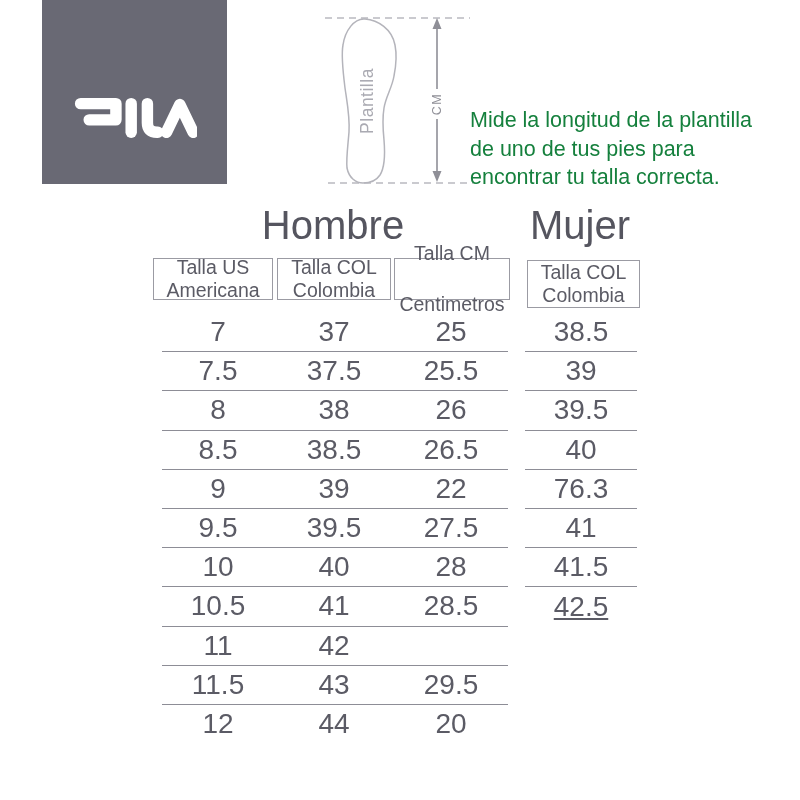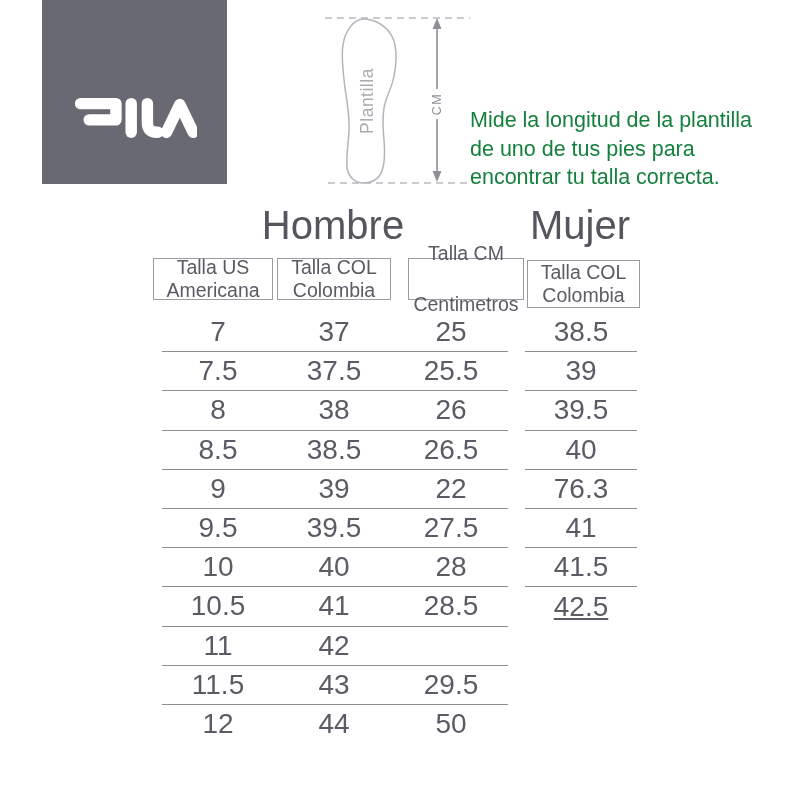--- a/index.html
+++ b/index.html
@@ -25,21 +25,21 @@
   .title-men { left:163px; width:340px; }
   .title-women { left:480px; width:200px; }
 
   
   .hdr { position:absolute; top:258px; height:42px; box-sizing:border-box;
     border:1px solid #9b9ba3; background:#ffffff;
     display:flex; flex-direction:column; justify-content:center; text-align:center;
     font-size:19.5px; line-height:23px; color:#5b5b65; }
   .hdr-us  { left:153px; width:120px; }
   .hdr-col { left:277px; width:114px; }
-  .hdr-cm  { left:408px; width:116px;gap:28px; }
+  .hdr-cm  { left:394px; width:116px;gap:28px; }
   .hdr-wcol{ left:527px; width:113px; top:260px; height:48px; }
 
   
   .men-rows { position:absolute; left:162px; top:313px; width:346px; }
   .men-row { display:flex; height:39.2px; box-sizing:border-box; align-items:center;
     border-bottom:1px solid #8d8d96; }
   .men-rows .men-row:last-child { border-bottom:none; }
   .cell { text-align:center; font-size:28px; color:#5b5b65; }
   .cell-us { width:112px; } .cell-col { width:120px; } .cell-cm { width:114px; }
 
@@ -166,21 +166,21 @@
 
       <div class="men-row">
         <div class="cell cell-us">11.5</div>
         <div class="cell cell-col">43</div>
         <div class="cell cell-cm">29.5</div>
       </div>
 
       <div class="men-row">
         <div class="cell cell-us">12</div>
         <div class="cell cell-col">44</div>
-        <div class="cell cell-cm">50</div>
+        <div class="cell cell-cm">20</div>
       </div>
     </div>
 
   <div class="women-rows">
 
       <div class="women-row">
         <span>38.5</span>
       </div>
 
       <div class="women-row">

